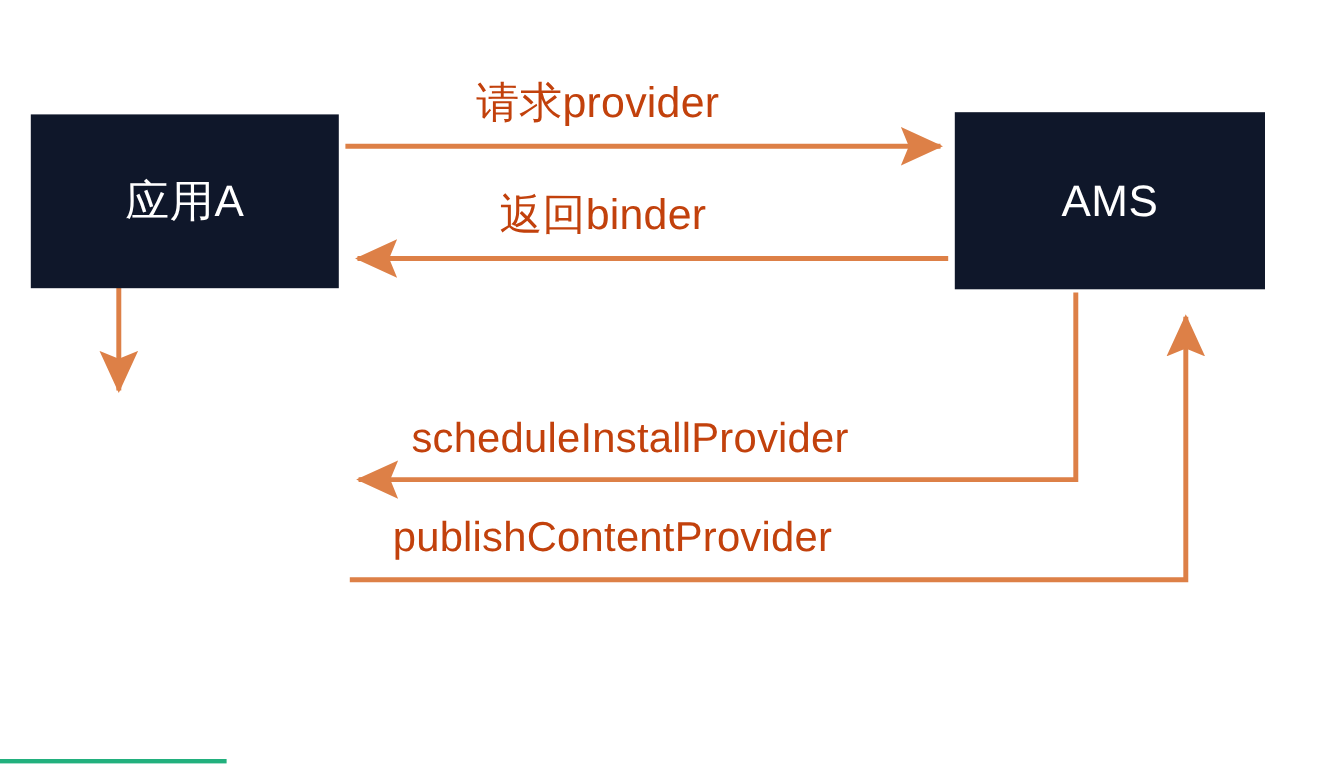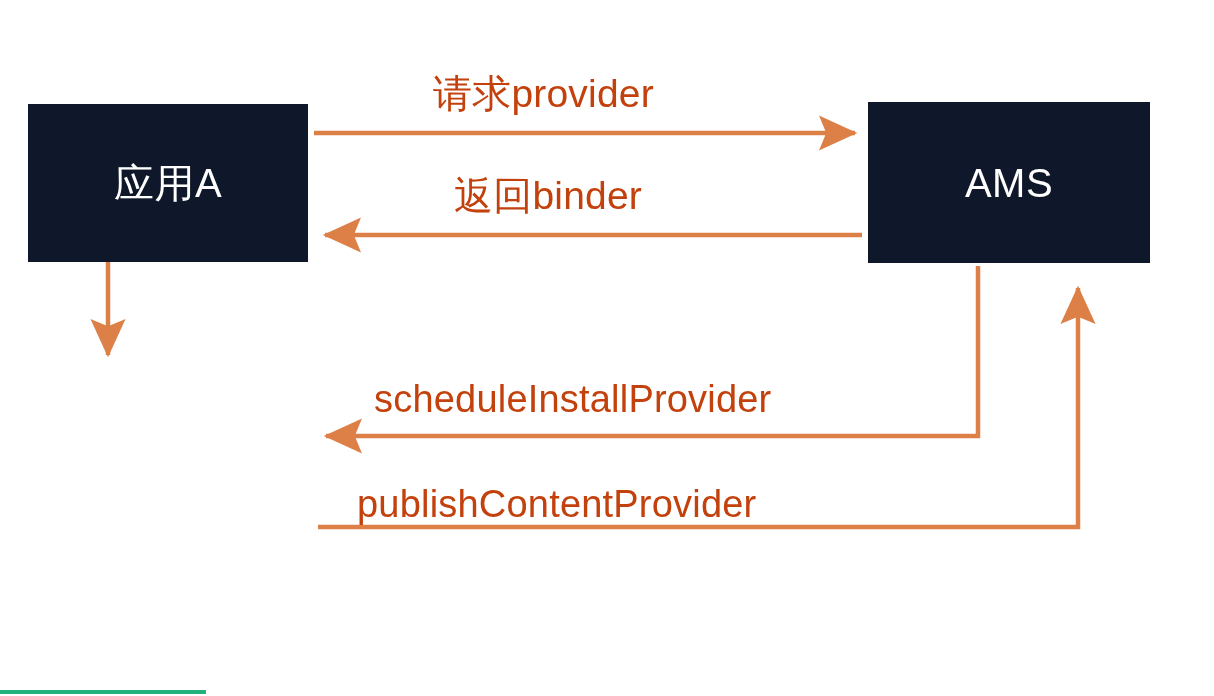--- a/index.html
+++ b/index.html
@@ -73,21 +73,21 @@
     top: 102px;
     width: 282px;
     height: 161px;
   }
   #box-ams .node-label { font-size: 40px; }
 
   #label-request  { left: 433px; top: 74px;  font-size: 39px; }
   #label-return   { left: 454px; top: 176px; font-size: 39px; }
   #label-crud     { left: 124px; top: 271px; font-size: 39px; }
   #label-schedule { left: 374px; top: 380px; font-size: 38px; }
-  #label-publish  { left: 357px; top: 470px; font-size: 38px; margin-top: 15px; }
+  #label-publish  { left: 357px; top: 470px; font-size: 38px; }
 
   #bottom-accent {
     position: absolute;
     left: 0;
     top: 690px;
     width: 206px;
     height: 4px;
     background: #22b07d;
   }
 </style>

